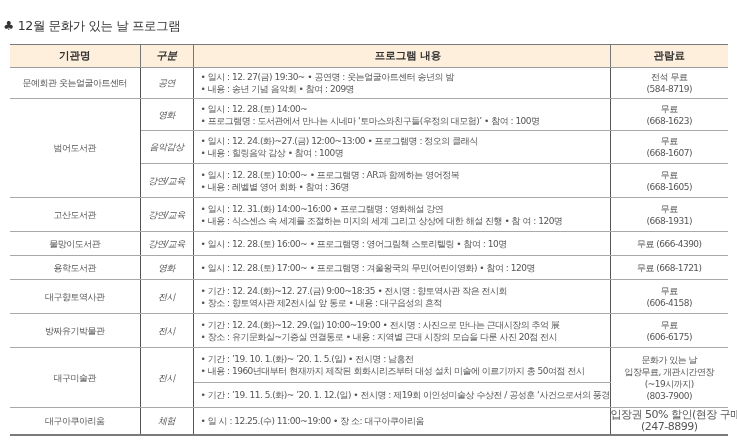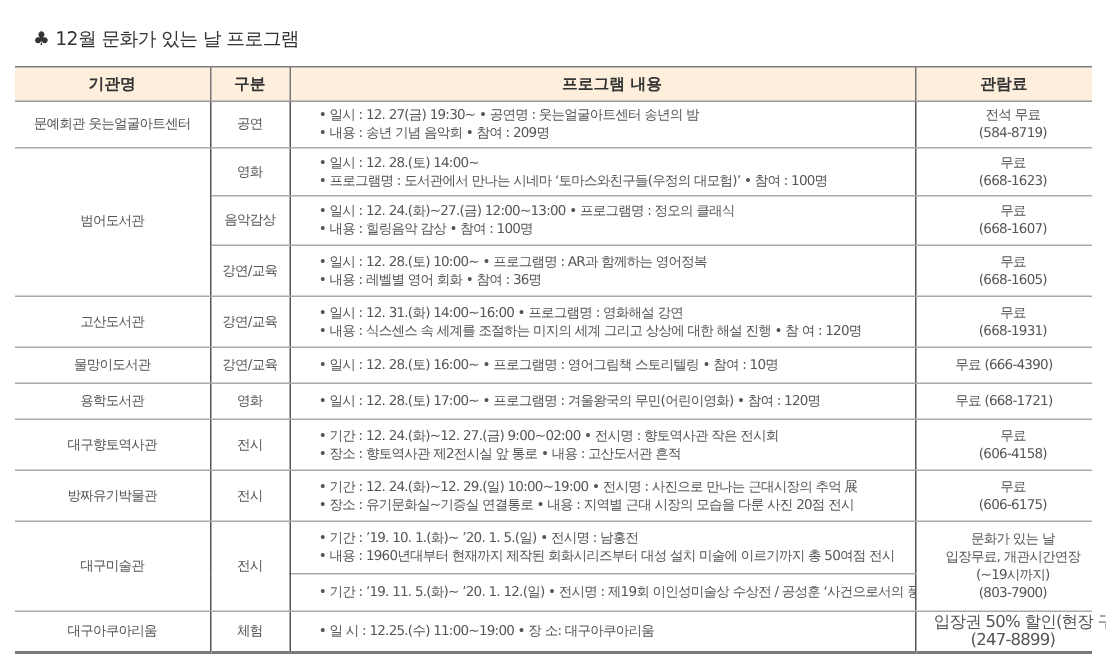--- a/index.html
+++ b/index.html
@@ -2,46 +2,46 @@
 <html><head>
 <meta charset="utf-8">
 <style>
   * { box-sizing: border-box; margin: 0; padding: 0; }
   body {
     width: 737px; height: 446px; background: #ffffff; overflow: hidden;
     font-family: "DejaVu Sans", "Liberation Sans", sans-serif;
     color: #444; position: relative;
   }
   .title {
-    position: absolute; left: 22px; top: 18px;
+    position: absolute; left: 3px; top: 18px;
     font-size: 12.5px; color: #333; letter-spacing: -0.4px;
   }
   .title .club { margin-right: 4px; }
   table {
     position: absolute; left: 10px; top: 44px;
     width: 717px; border-collapse: collapse; table-layout: fixed;
     font-size: 9px; letter-spacing: -0.5px;
   }
   th {
     background: #fdefdc; color: #333; font-weight: bold; font-size: 10.5px;
     height: 23px; border-top: 1.5px solid #7a7a7a; border-bottom: 1px solid #9a9a9a;
     letter-spacing: 0;
   }
   td {
     border-bottom: 1px solid #a9a9a9; vertical-align: middle; line-height: 12px;
     color: #555;
   }
   tr.last td { border-bottom: 2px solid #7a7a7a; }
   .c1 { width: 130px; text-align: center; border-right: 1px solid #555; }
-  .c2 { width: 53px; text-align: center; border-right: 1px solid #555; }
+  .c2 { width: 53px; text-align: center; border-right: 1px solid #555; font-style: italic; }
   .c3 { width: 417px; padding-left: 7px; border-right: 1px solid #555; white-space: nowrap; overflow: hidden; }
   .c4 { width: 118px; text-align: center; }
   th.c1, th.c2, th.c3 { border-right: 1px solid #777; }
   th.c3 { text-align: center; padding-left: 13px; }
-  .line { display: block; white-space: nowrap; margin-left: 12px; }
+  .line { display: block; white-space: nowrap; }
 </style>
 </head>
 <body>
 
 <div class="title">
   <span class="club">♣</span><span>12월 문화가 있는 날 프로그램</span>
 </div>
 
 <table>
   <thead>
@@ -130,22 +130,22 @@
       <td class="c3">
         <span class="line">• 일시 : 12. 28.(토) 17:00~   • 프로그램명 : 겨울왕국의 무민(어린이영화)   • 참여 : 120명</span>
       </td>
       <td class="c4">무료 (668-1721)</td>
     </tr>
 
     <tr style="height:34px">
       <td class="c1">대구향토역사관</td>
       <td class="c2">전시</td>
       <td class="c3">
-        <span class="line">• 기간 : 12. 24.(화)~12. 27.(금) 9:00~02:00   • 전시명 : 향토역사관 작은 전시회</span>
-        <span class="line">• 장소 : 향토역사관 제2전시실 앞 통로   • 내용 : 고산도서관 흔적</span>
+        <span class="line">• 기간 : 12. 24.(화)~12. 27.(금) 9:00~18:35   • 전시명 : 향토역사관 작은 전시회</span>
+        <span class="line">• 장소 : 향토역사관 제2전시실 앞 통로   • 내용 : 대구읍성의 흔적</span>
       </td>
       <td class="c4">
         <span class="line">무료</span>
         <span class="line">(606-4158)</span>
       </td>
     </tr>
 
     <tr style="height:34px">
       <td class="c1">방짜유기박물관</td>
       <td class="c2">전시</td>

